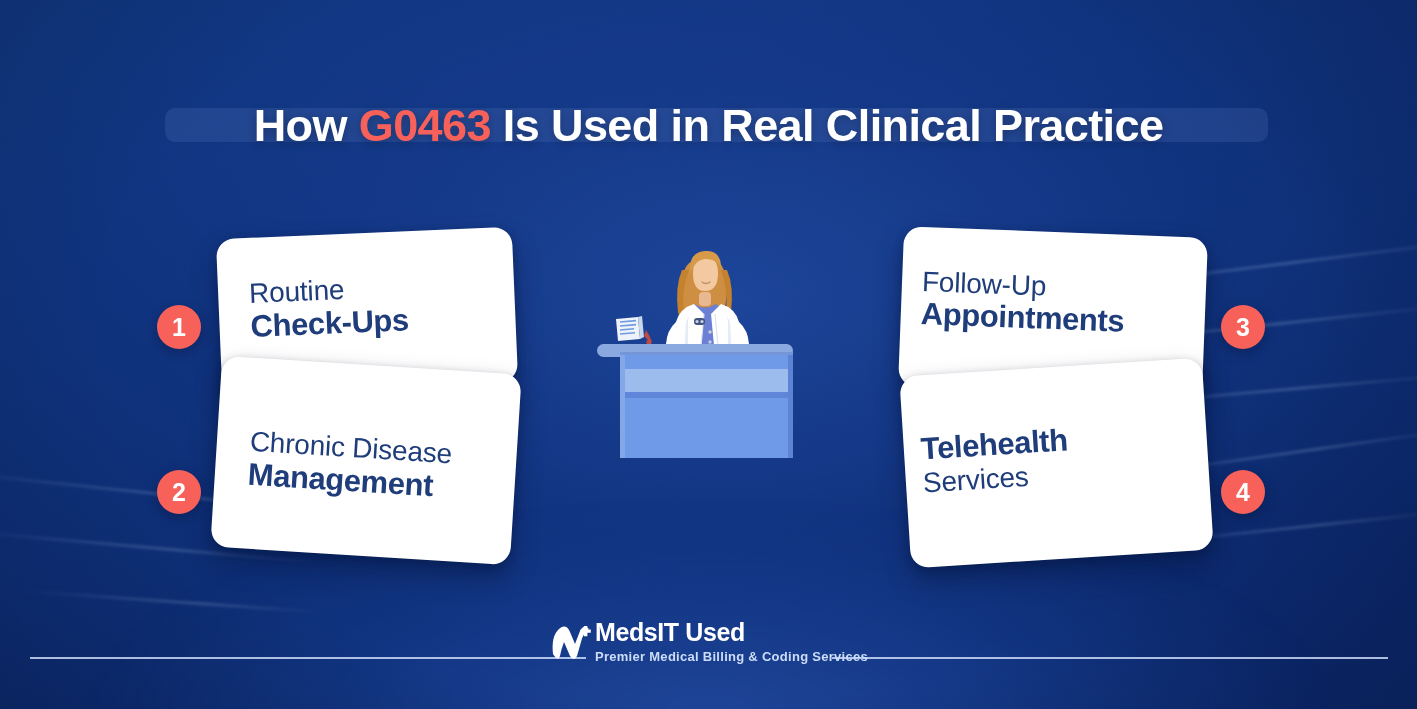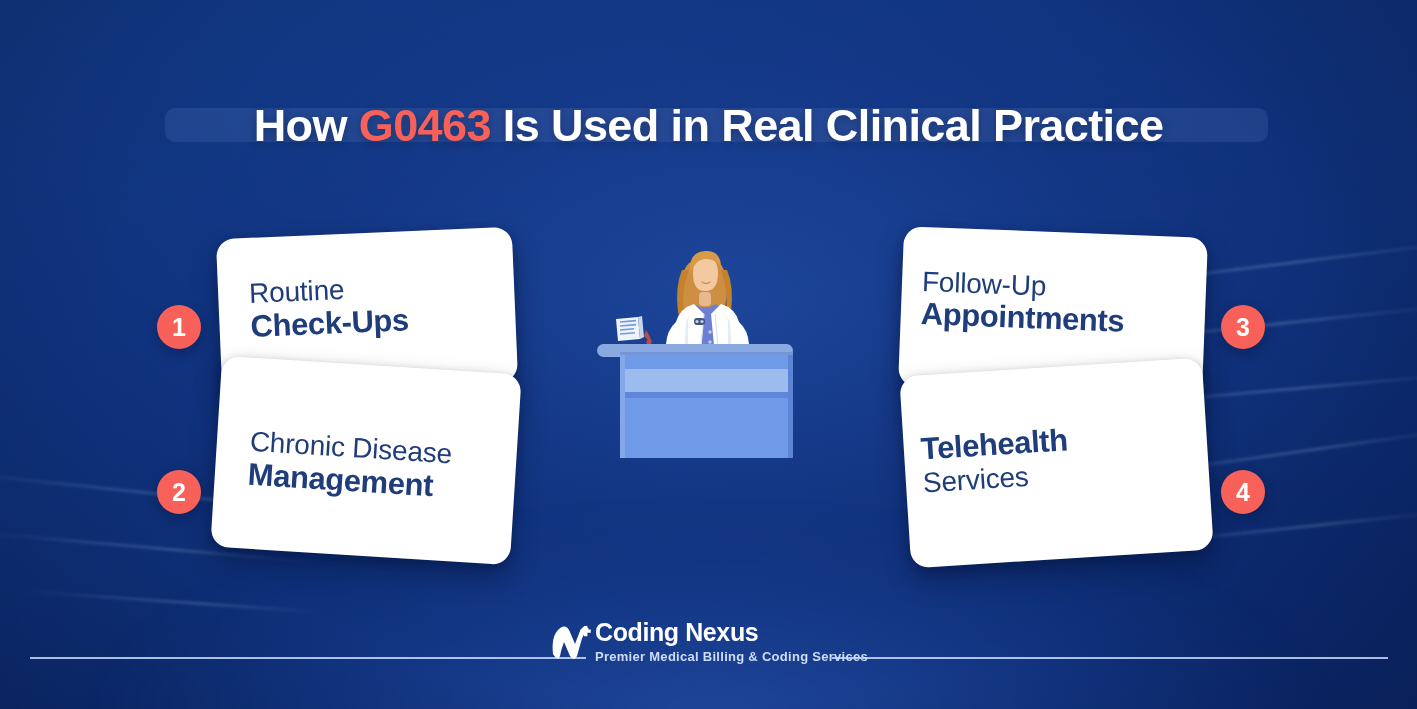--- a/index.html
+++ b/index.html
@@ -286,18 +286,18 @@
 
   <div class="footer-rule rule-left"></div>
   <div class="footer-rule rule-right"></div>
 
   <div class="logo-wrap">
     <svg class="logo-mark" viewBox="0 0 44 40" xmlns="http://www.w3.org/2000/svg">
       <path d="M4 32 Q2 14 10 7 Q17 1 21 10 L26 22 L31 9 Q35 1 40 7 Q34 11 32 20 L28 34 Q25 40 21 34 L15 20 Q12 28 11 34 Q9 40 4 32 Z" fill="#ffffff"></path>
       <path d="M35 4 h3.4 v3.4 h3.4 v3.4 h-3.4 v3.4 h-3.4 v-3.4 h-3.4 v-3.4 h3.4 z" fill="#ffffff"></path>
     </svg>
     <div class="logo-text-block">
-      <div class="logo-name">Coding Nexus</div>
+      <div class="logo-name">MedsIT Used</div>
       <div class="logo-tag">Premier Medical Billing &amp; Coding Services</div>
     </div>
   </div>
 
 </div>
 
 </body></html>

